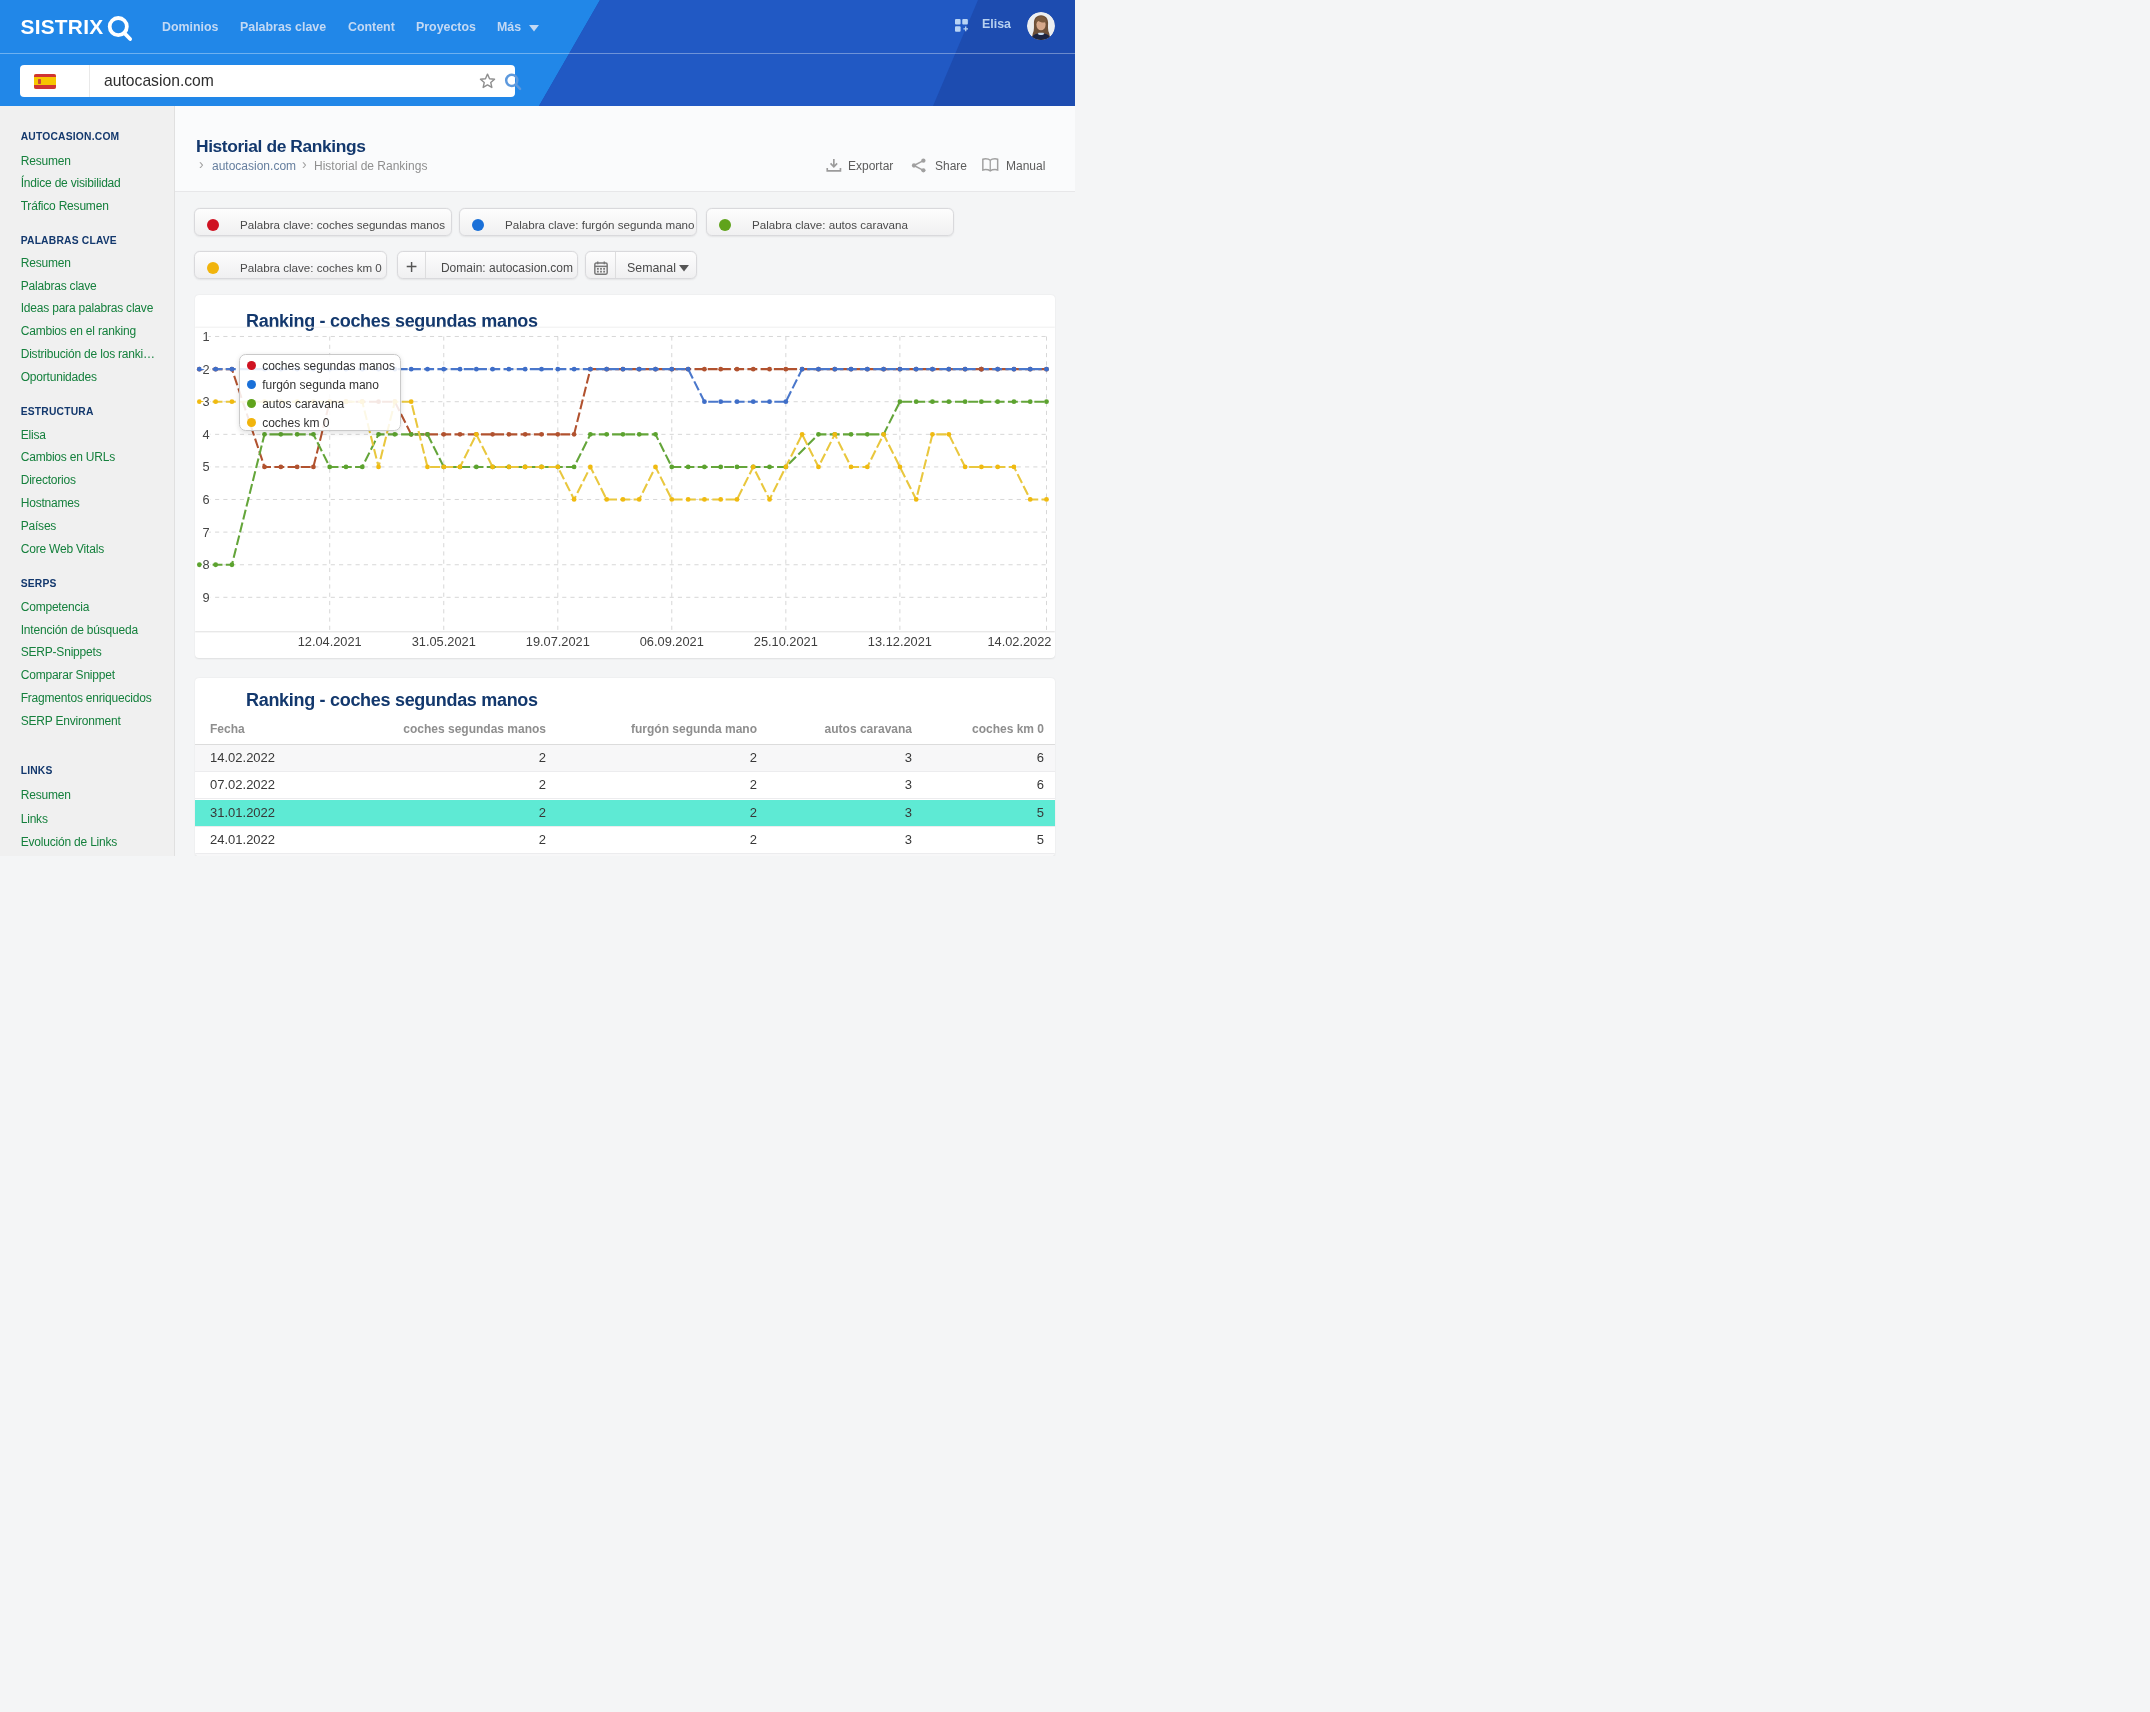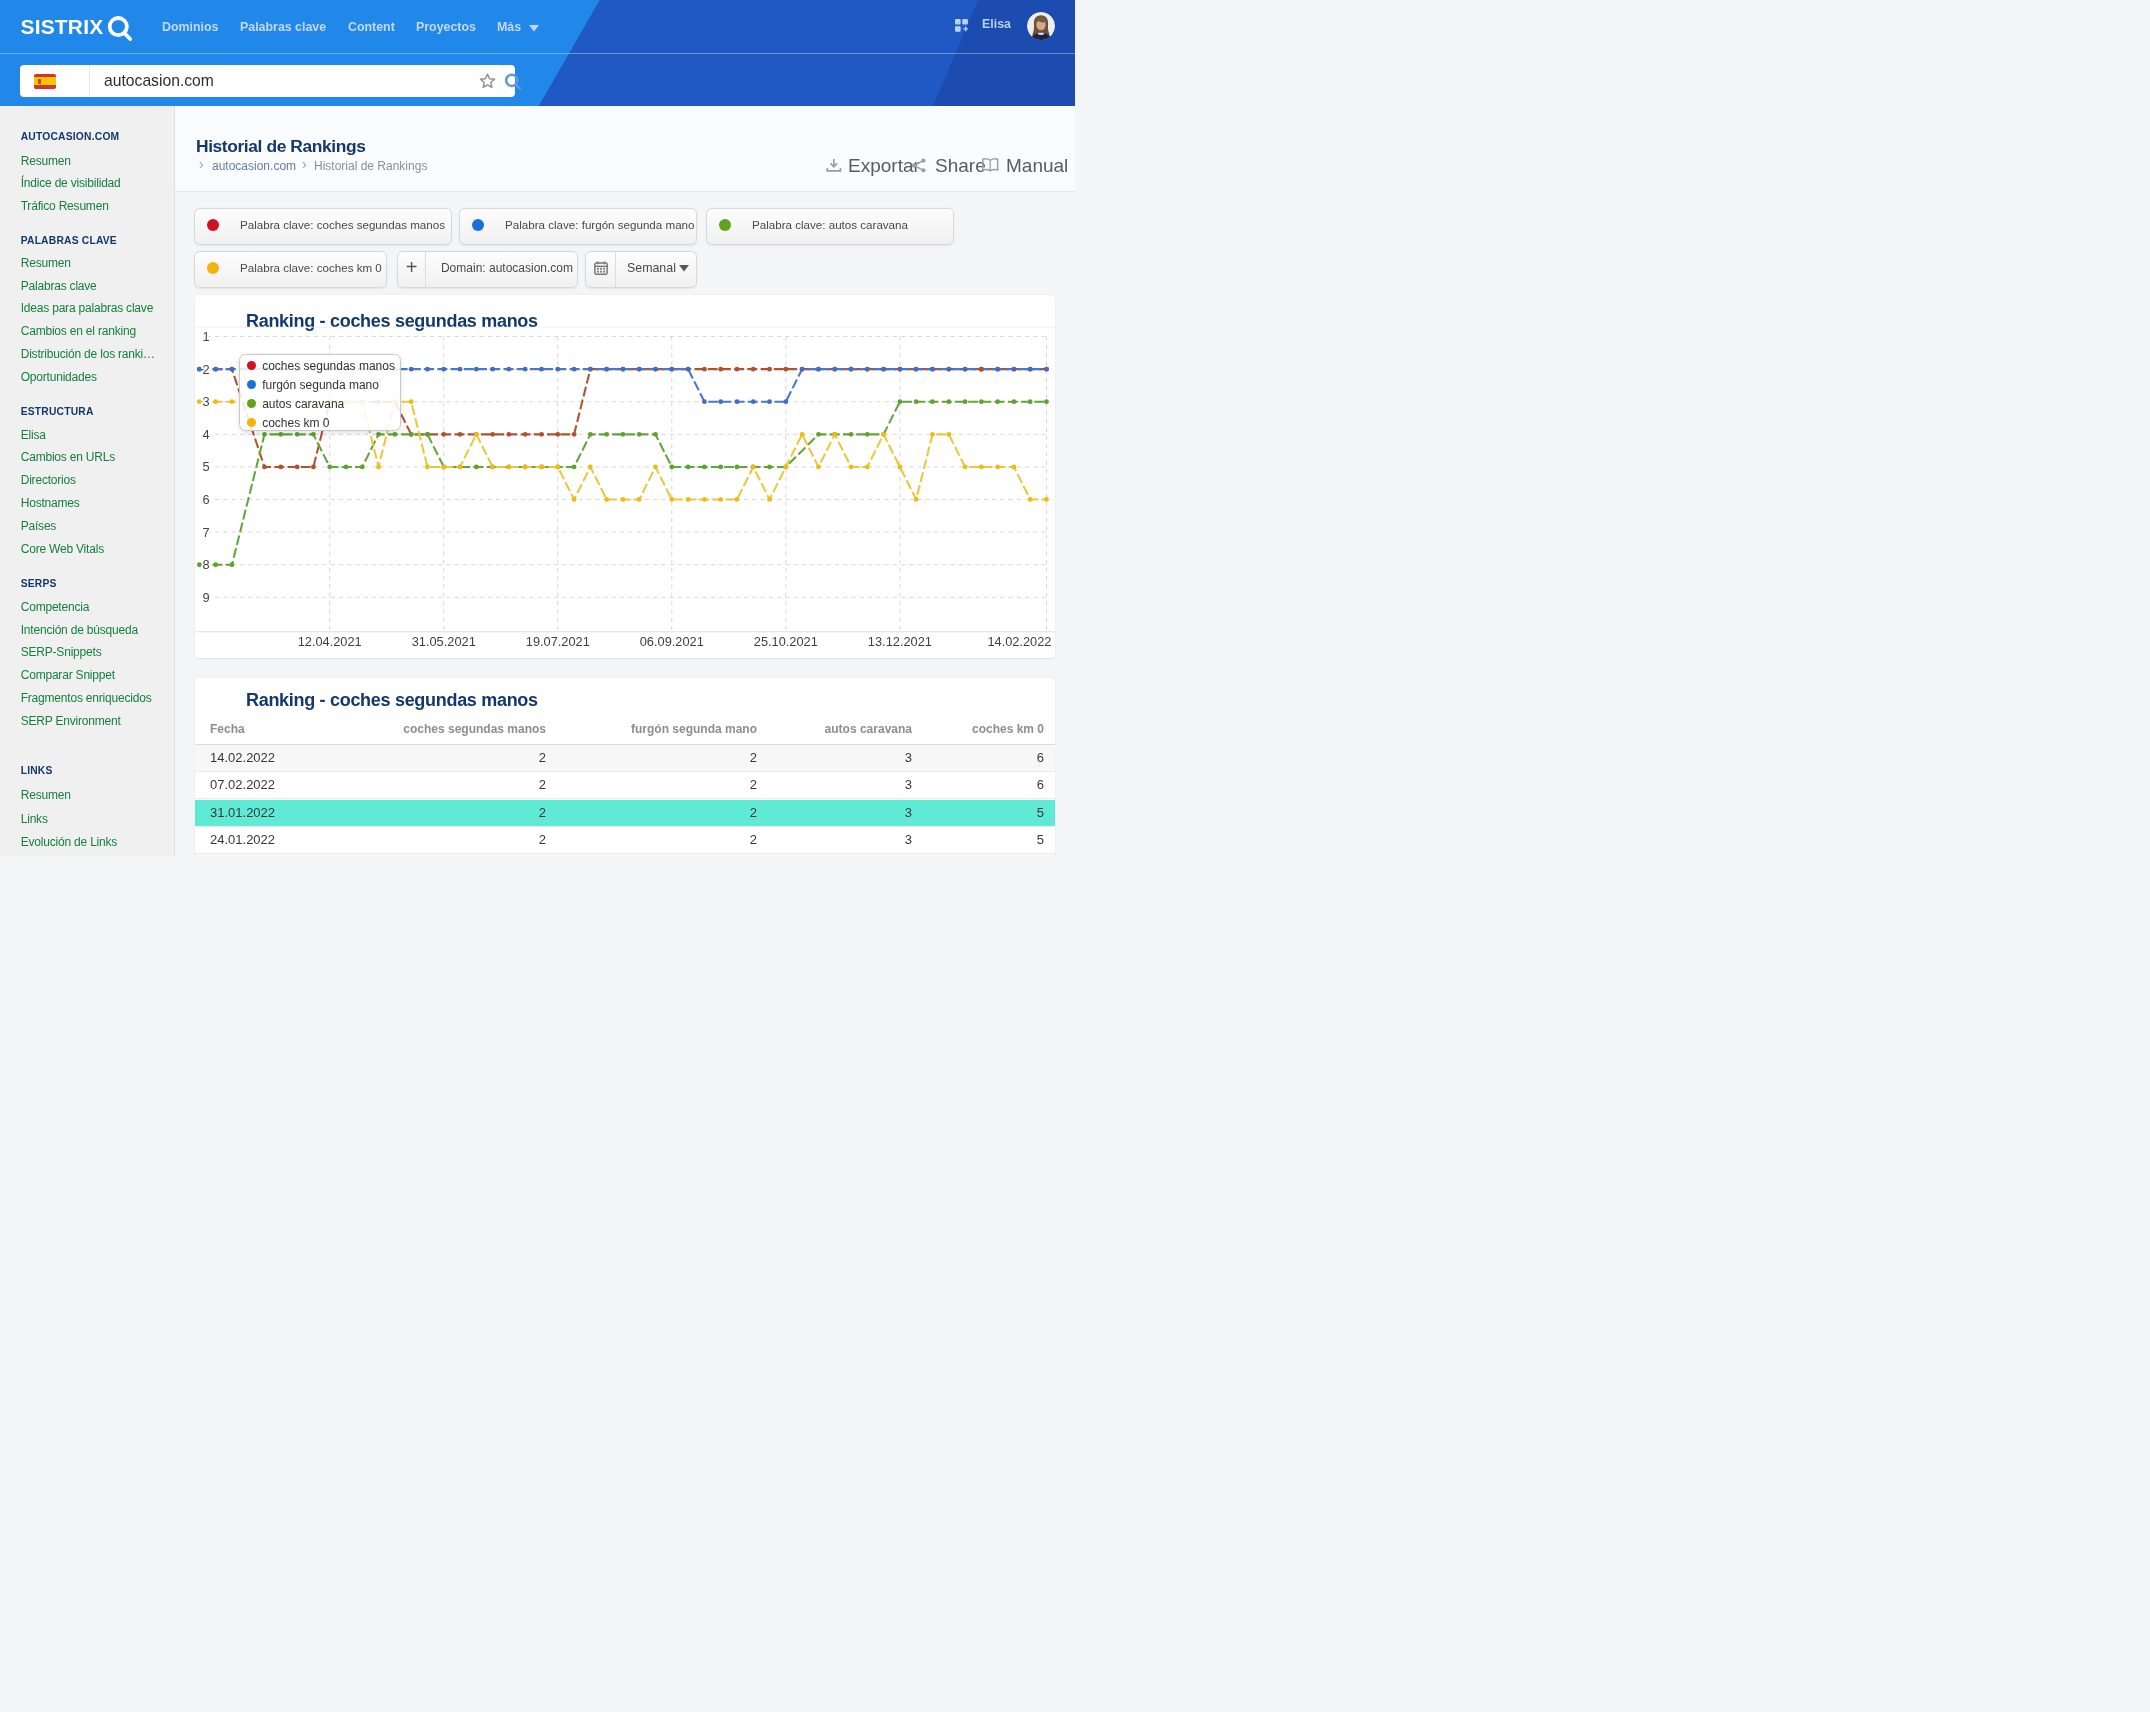--- a/index.html
+++ b/index.html
@@ -11,23 +11,23 @@
 .nav { position:absolute; top:20px; font-size:12.4px; font-weight:bold; color:#c3d9f4; }
 #srch { position:absolute; left:20px; top:65px; width:495px; height:32px; background:#ffffff; border-radius:4.1px; }
 #srch .sep { position:absolute; left:69px; top:0; bottom:0; width:0.8px; background:#e9e9e9; }
 #srch .stx { position:absolute; left:84px; top:0; line-height:32px; font-size:15.7px; color:#2f2f2f; }
 #side { position:absolute; left:0; top:106px; width:175px; height:750px; background:#f0f0f0; border-right:0.8px solid #e0e0e0; }
 .sh { position:absolute; left:20.7px; height:16.5px; line-height:16.5px; font-size:10.3px; font-weight:bold; color:#13386d; letter-spacing:0.2px; }
 .si { position:absolute; left:20.7px; height:16.5px; line-height:16.5px; font-size:12px; color:#15803d; letter-spacing:-0.2px; }
 #strip { position:absolute; left:175px; top:106px; width:901px; height:86px; background:#fafbfc; border-bottom:0.8px solid #e7e7e9; }
 #title { position:absolute; left:196px; top:136px; font-size:17.4px; font-weight:bold; color:#13386d; letter-spacing:-0.4px; }
 .bc { position:absolute; top:159px; height:15px; line-height:15px; font-size:13px; }
-.hbtn { position:absolute; top:158px; height:16.5px; line-height:16.5px; font-size:19px; color:#5c5c5c; }
+.hbtn { position:absolute; top:158px; height:16.5px; line-height:16.5px; font-size:12px; color:#5c5c5c; }
 .hic { position:absolute; top:158px; }
-.pill { position:absolute; height:37px; border:0.8px solid #d9d9dc; border-radius:5.8px; background:linear-gradient(180deg,#fdfdfd,#f0f0f1); box-shadow:0 0.8px 1.7px rgba(0,0,0,0.07); }
+.pill { position:absolute; height:28px; border:0.8px solid #d9d9dc; border-radius:5.8px; background:linear-gradient(180deg,#fdfdfd,#f0f0f1); box-shadow:0 0.8px 1.7px rgba(0,0,0,0.07); }
 .pdot { position:absolute; left:11.6px; top:10px; width:12.4px; height:12.4px; border-radius:50%; }
 .ptx { position:absolute; left:45px; top:0; line-height:32px; font-size:11.6px; color:#4a4a4a; white-space:nowrap; }
 .card { position:absolute; left:195px; width:860px; background:#ffffff; border-radius:4.1px; box-shadow:0 0.8px 1.7px rgba(0,0,0,0.09); }
 .ctitle { position:absolute; left:15px; font-size:18px; font-weight:bold; color:#13386d; white-space:nowrap; letter-spacing:-0.3px;margin-left:36px; }
 .legend { position:absolute; left:44px; top:59px; width:162px; height:77px; background:rgba(255,255,255,0.87); border:0.8px solid #c9c9c9; border-radius:6.6px; box-shadow:0 1.7px 5px rgba(0,0,0,0.12); padding:1.7px 0 0 6.6px; }
 .lrow { height:19px; line-height:19px; font-size:12px; color:#333333; white-space:nowrap; }
 .ldot { display:inline-block; width:9px; height:9px; border-radius:50%; margin-right:6.6px; vertical-align:-0.8px; }
 .th { position:absolute; top:36px; height:31px; line-height:31px; font-size:12px; font-weight:bold; color:#8e8e8e; }
 .thr { text-align:right; }
 .trow { position:absolute; left:0; width:860px; height:27px; border-bottom:0.8px solid #ececee; }

